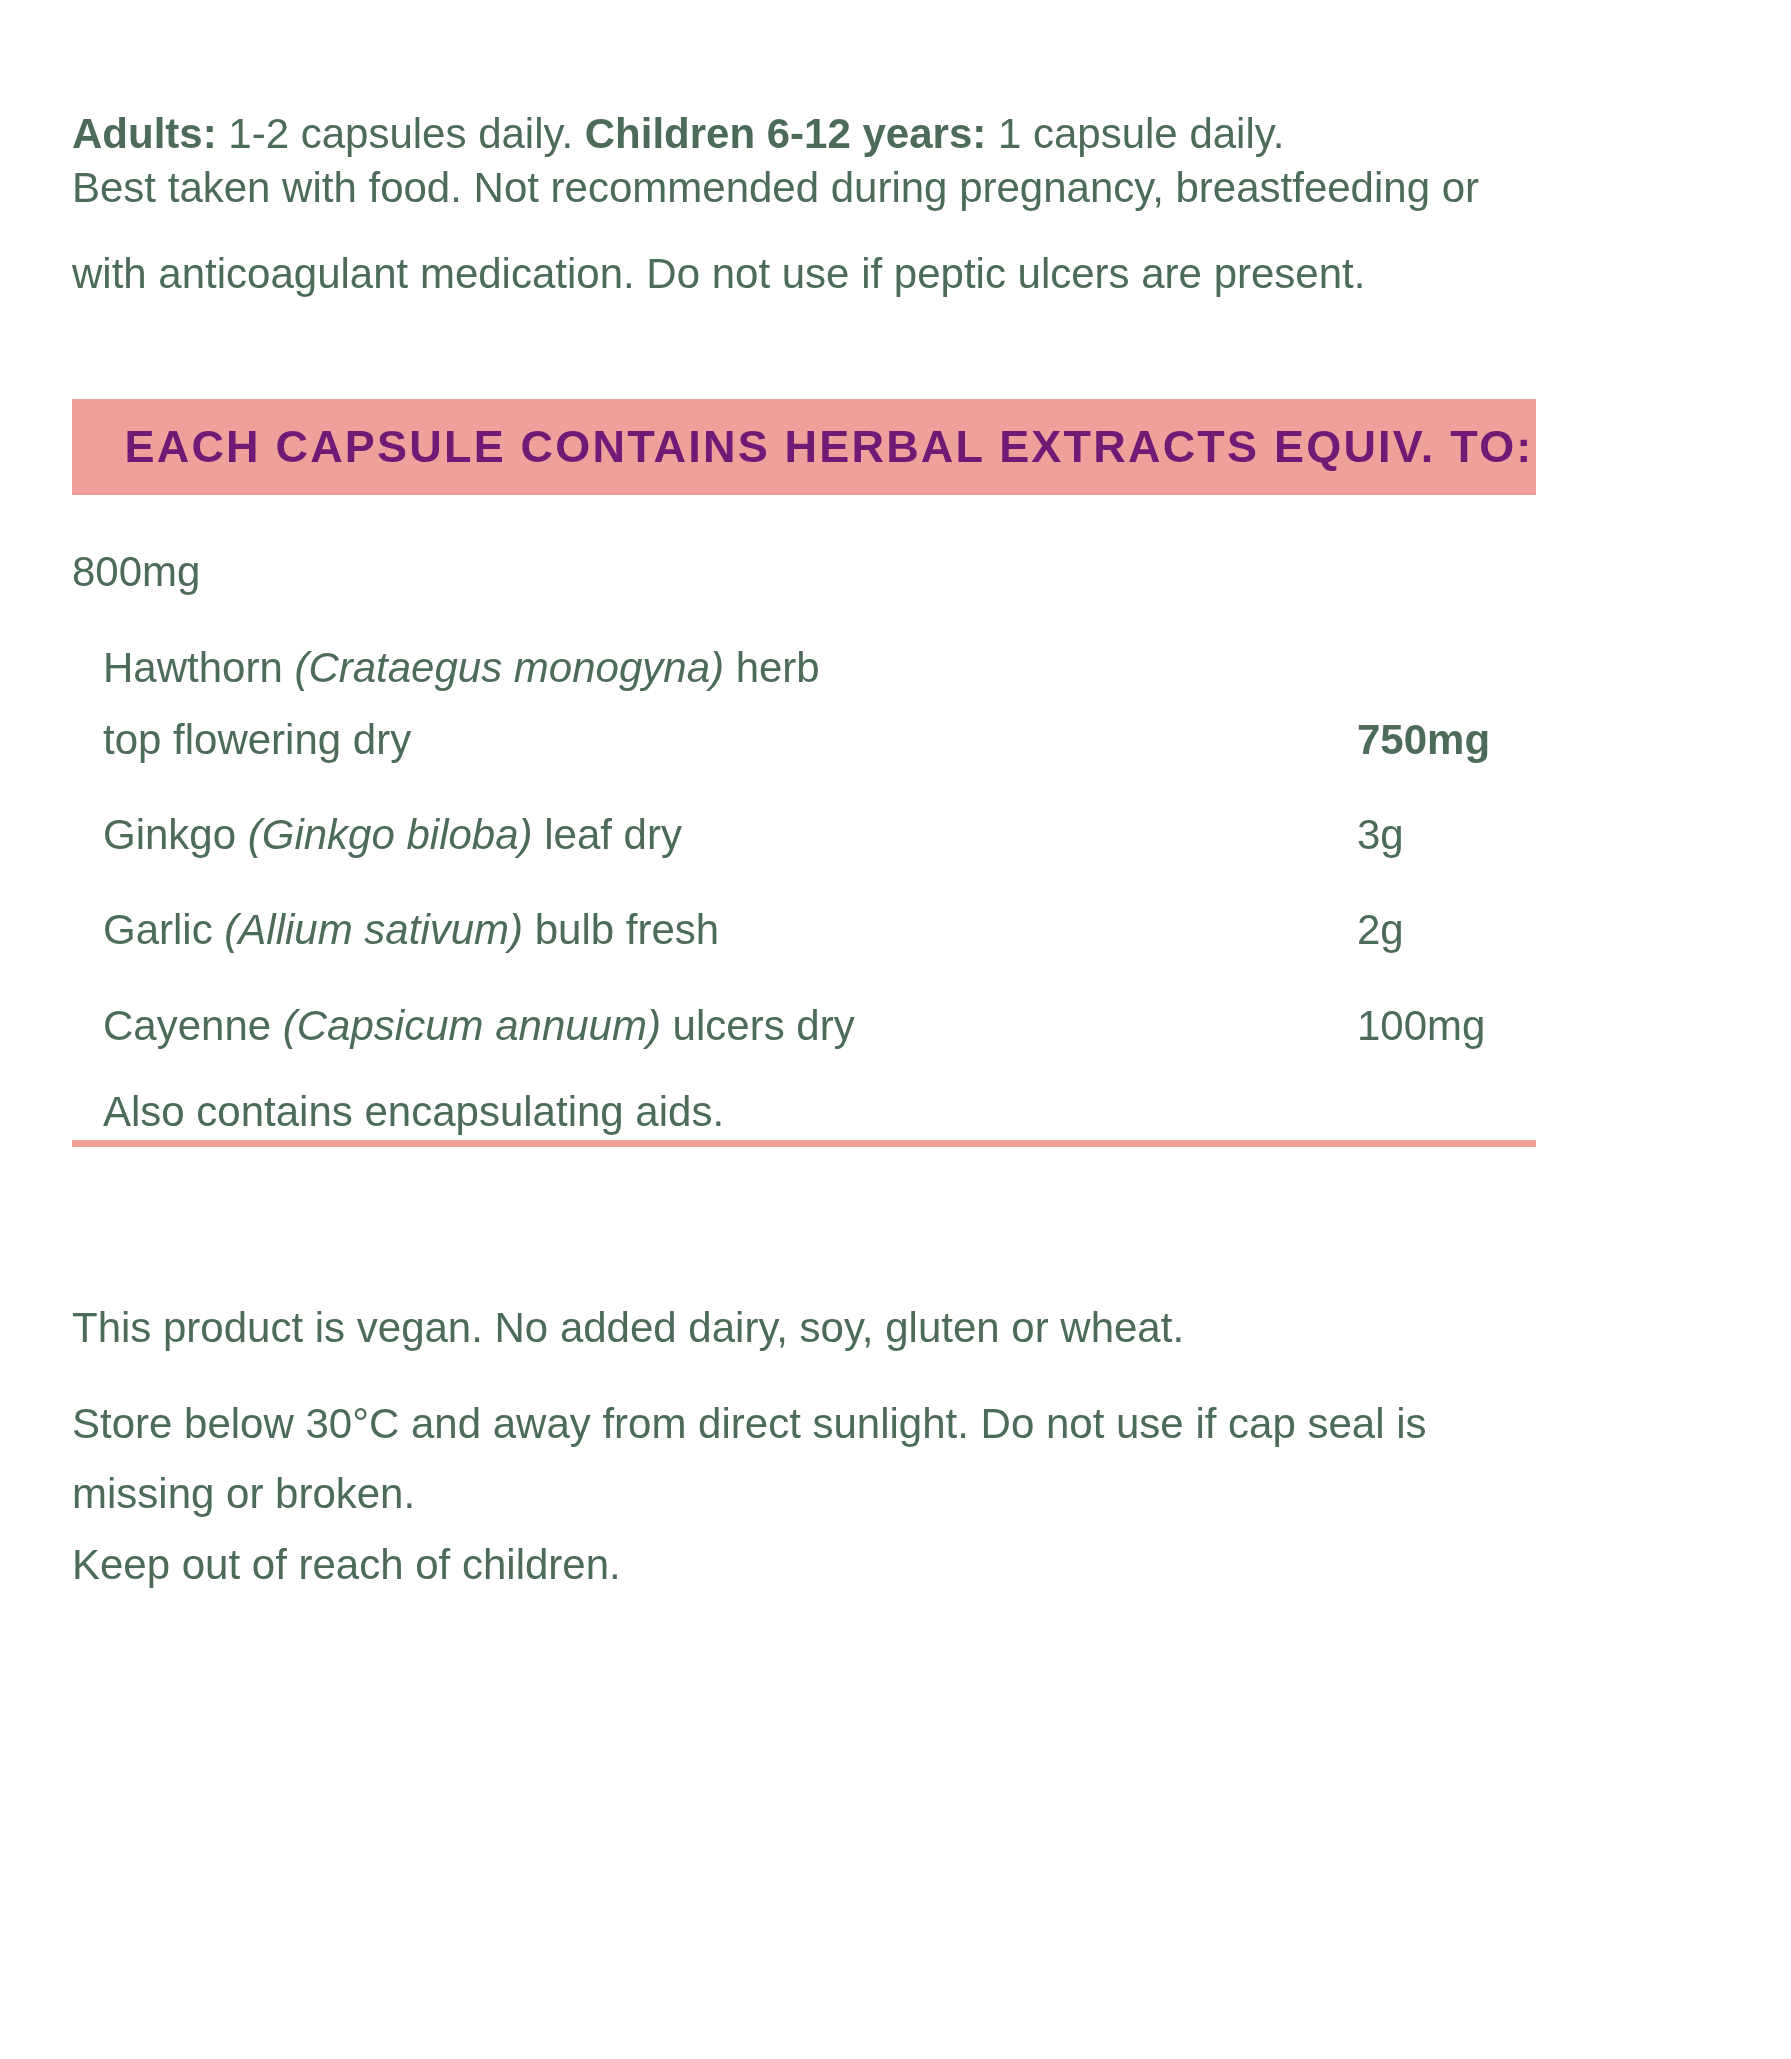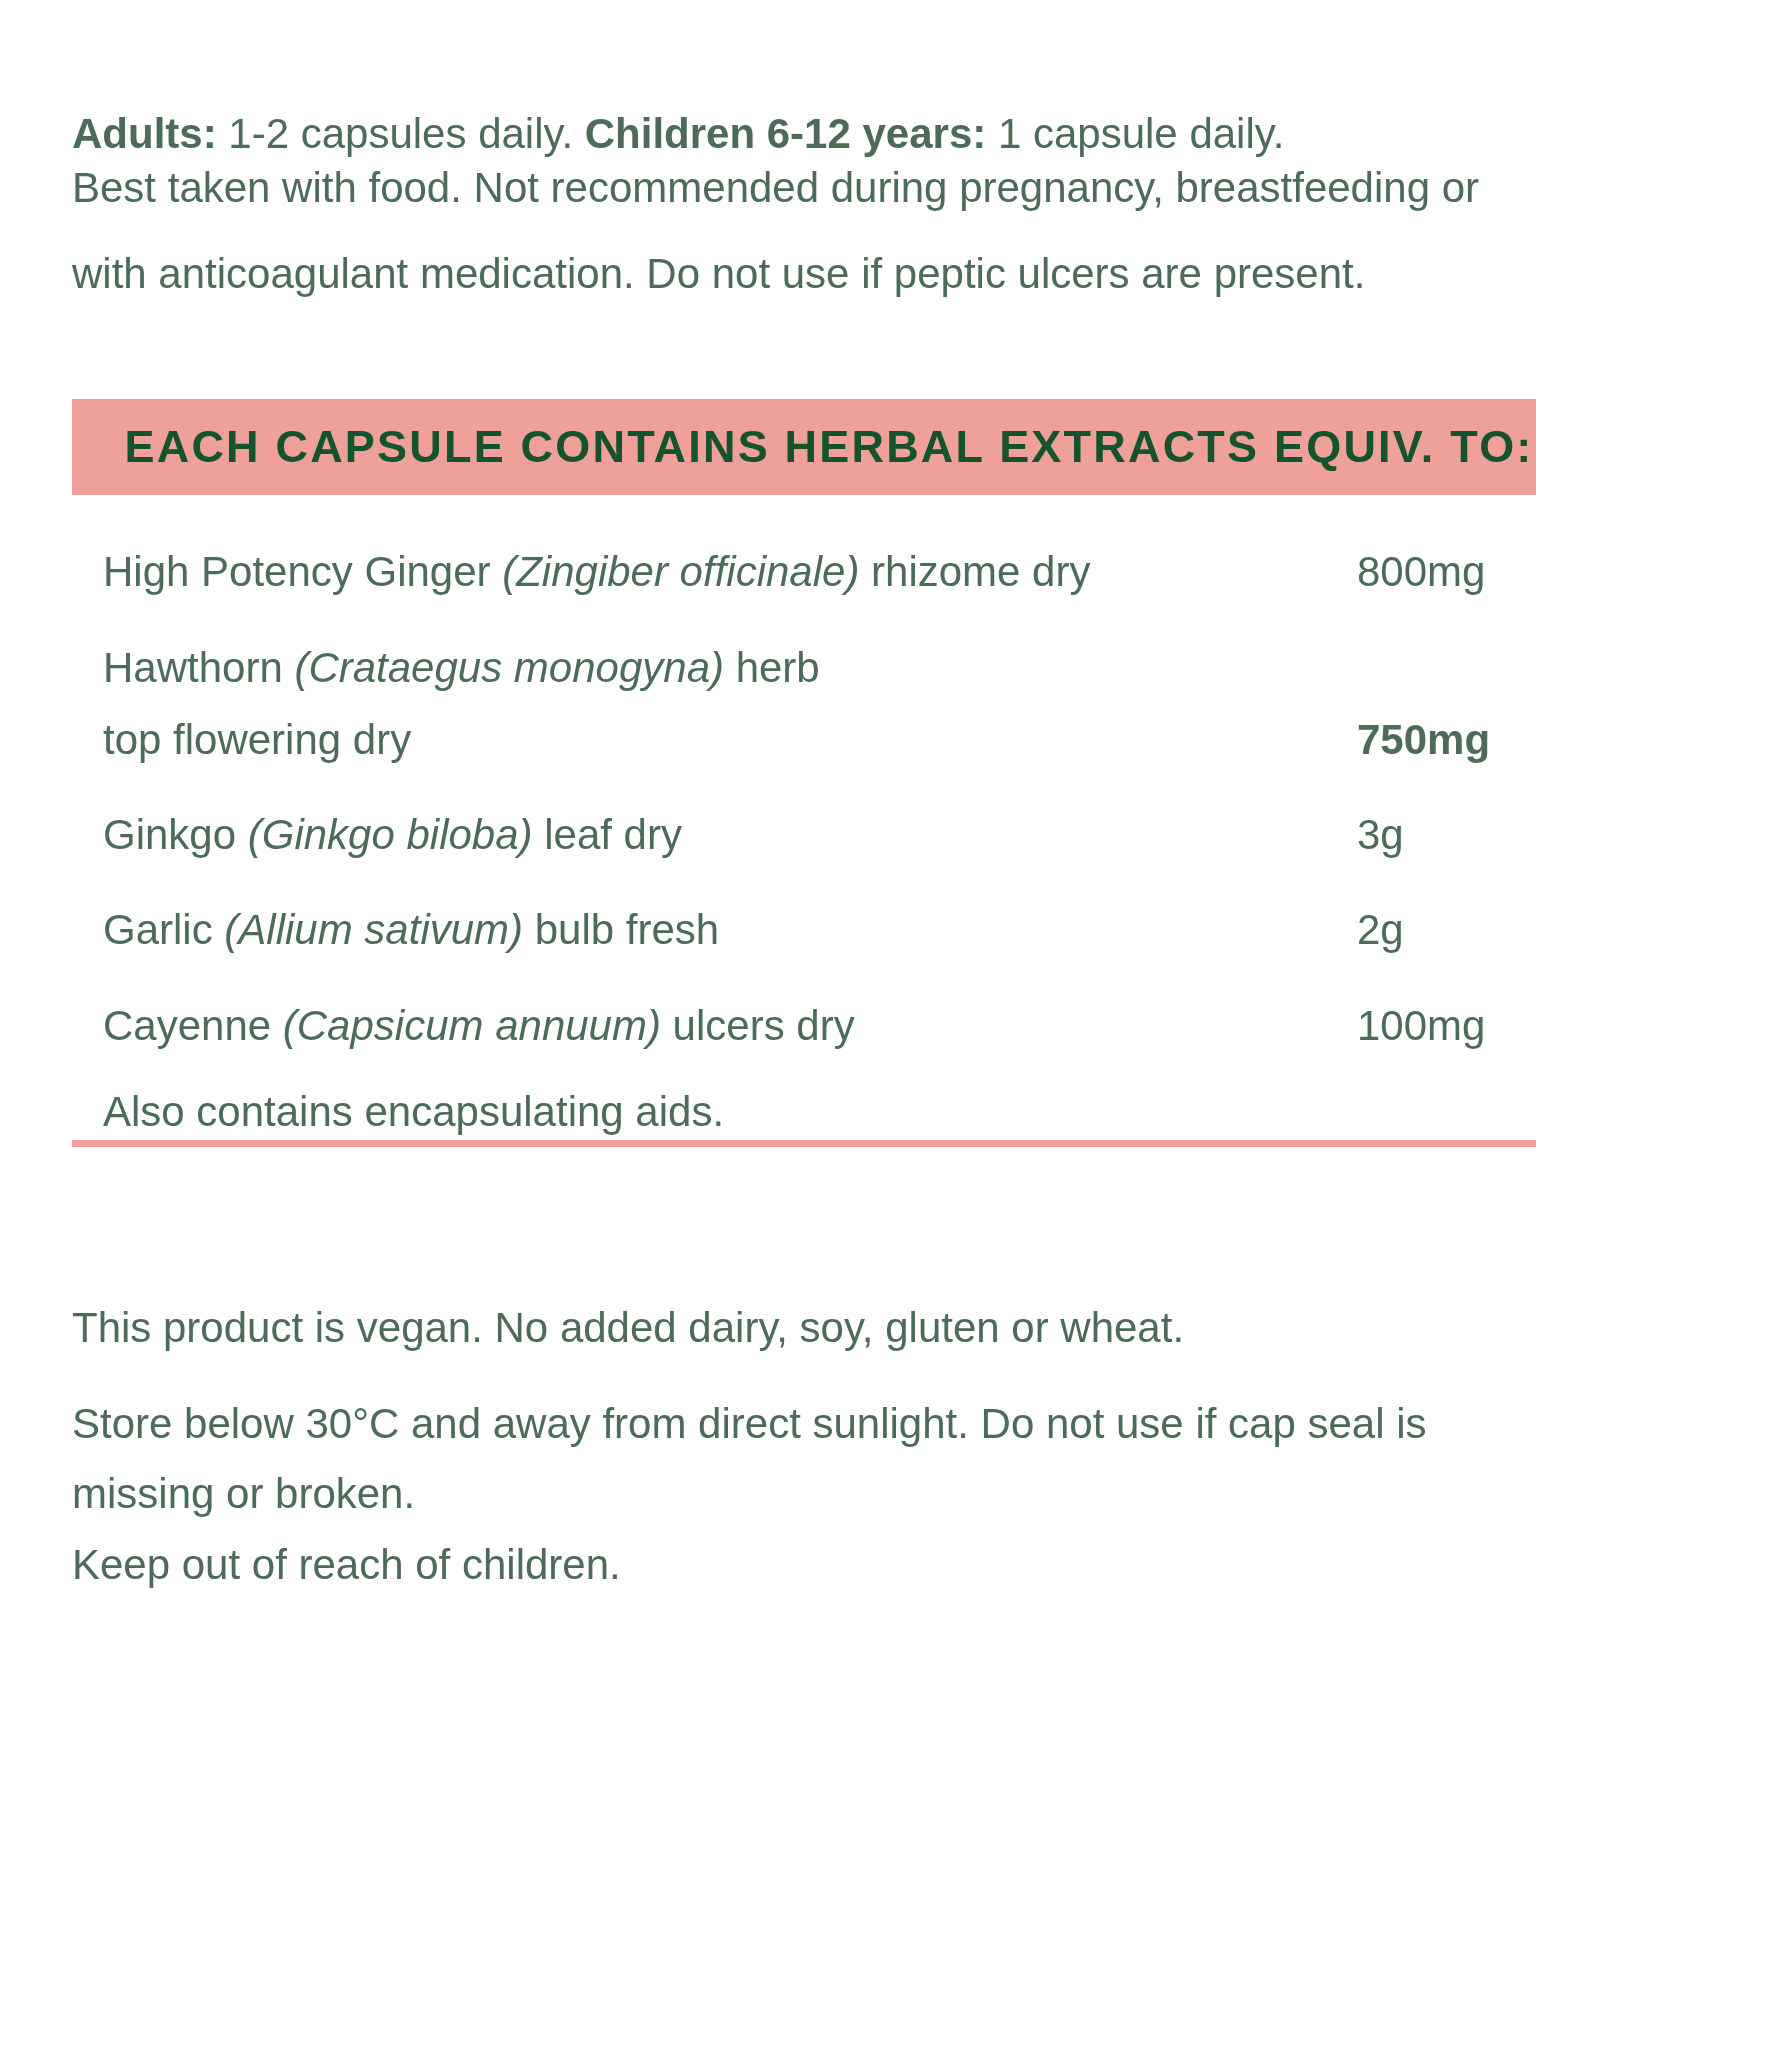--- a/index.html
+++ b/index.html
@@ -18,21 +18,21 @@
   }
   .line b{font-weight:700;}
   .band{
     position:absolute;left:72px;top:399px;
     width:1648px;height:96px;
     background:#f0a09a;
     display:flex;align-items:center;justify-content:center;
     box-sizing:border-box;padding-right:134px;
   }
   .band-label{
-    color:#14532d;font-weight:700;font-size:45px;
+    color:#701a75;font-weight:700;font-size:45px;
     letter-spacing:2.2px;text-transform:uppercase;white-space:nowrap;
   }
   .row{
     position:absolute;left:72px;width:1648px;
     display:flex;align-items:stretch;
     font-size:42px;line-height:70px;
   }
   .row .name{flex:1;padding-left:31px;box-sizing:border-box;}
   .row .name i{font-style:italic;}
   .row .amount{width:363px;flex:none;}
@@ -55,21 +55,20 @@
 
   <p class="line" style="top:99px"><b>Adults:</b><span> 1-2 capsules daily. </span><b>Children 6-12 years:</b><span> 1 capsule daily.</span></p>
   <p class="line" style="top:153px">Best taken with food. Not recommended during pregnancy, breastfeeding or</p>
   <p class="line" style="top:239px">with anticoagulant medication. Do not use if peptic ulcers are present.</p>
 
   <div class="band">
     <span class="band-label">EACH CAPSULE CONTAINS HERBAL EXTRACTS EQUIV. TO:</span>
   </div>
 
   <div class="row" style="top:537px">
-    <div class="name"><span>High Potency Ginger </span><i>(Zingiber officinale)</i><span> rhizome dry</span></div>
     <div class="amount">800mg</div>
   </div>
 
   <div class="row two" style="top:632px">
     <div class="name">
       <div class="nline"><span>Hawthorn </span><i>(Crataegus monogyna)</i><span> herb</span></div>
       <div class="nline">top flowering dry</div>
     </div>
     <div class="amount">750mg</div>
   </div>

